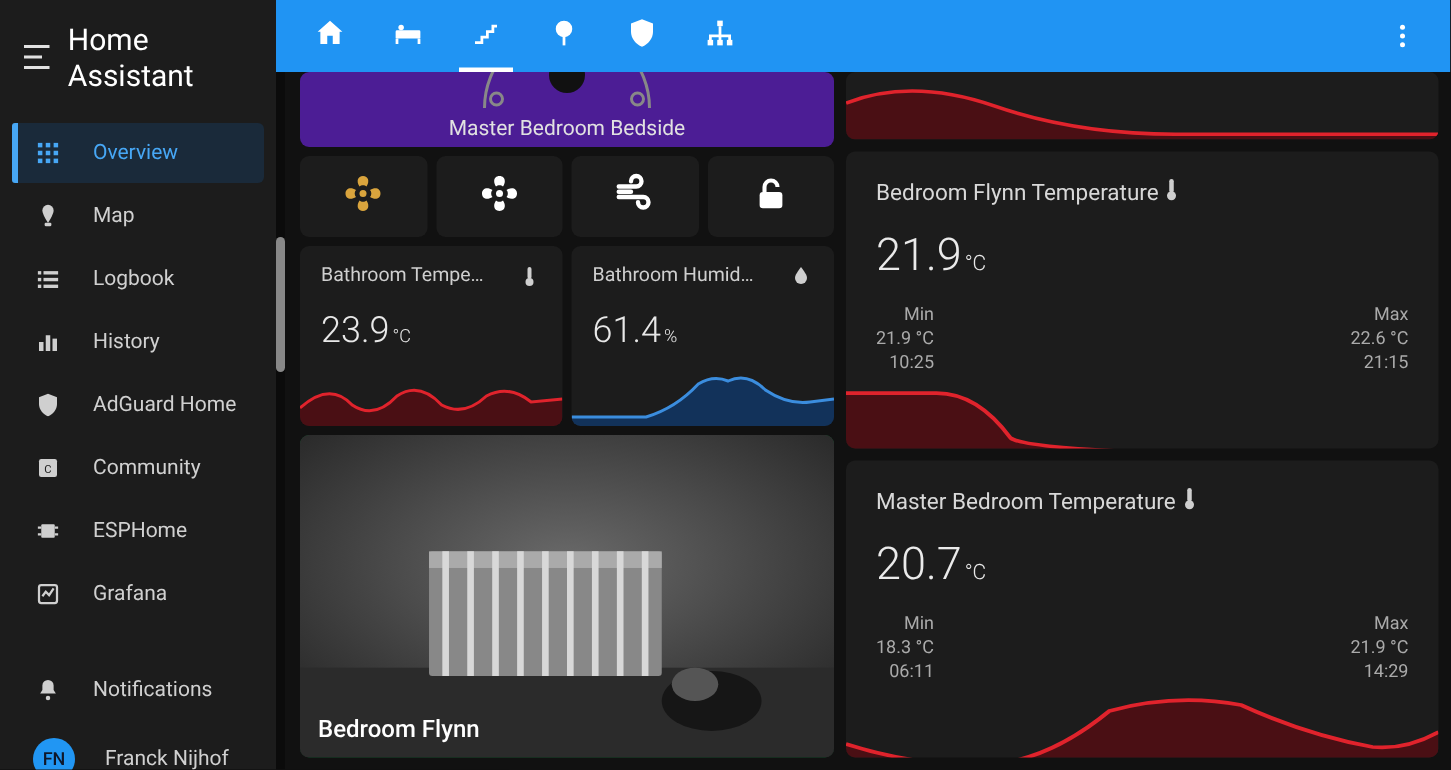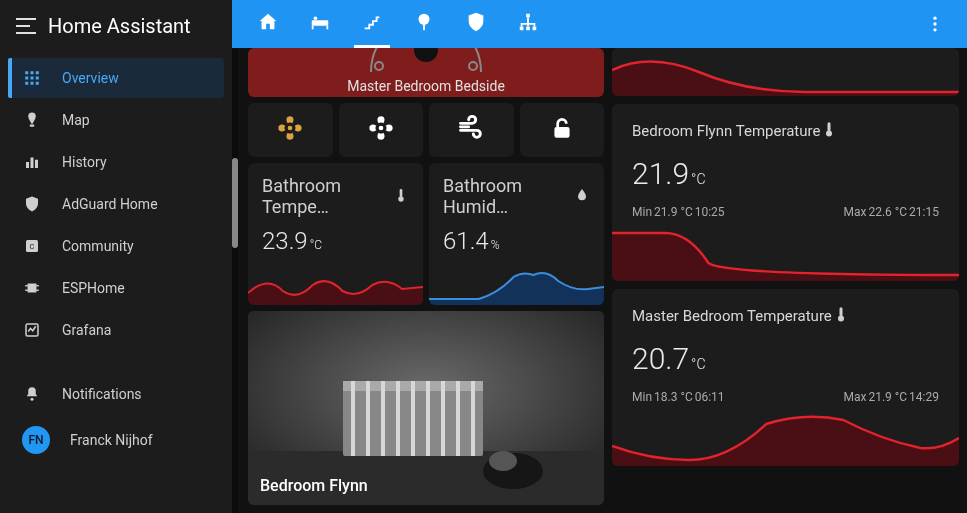--- a/index.html
+++ b/index.html
@@ -6,21 +6,21 @@
 body {
   font-family: -apple-system, BlinkMacSystemFont, "Segoe UI", Roboto, sans-serif;
   background: #111111;
   color: #e1e1e1;
   width: 967px;
   height: 513px;
   overflow: hidden;
   display: flex;
 }
 .sidebar {
-  width: 232px;
+  width: 184px;
   background: #1c1c1c;
   display: flex;
   flex-direction: column;
   flex-shrink: 0;
 }
 .sidebar-header {
   display: flex;
   align-items: center;
   padding: 14px 16px;
   gap: 12px;
@@ -142,21 +142,21 @@
   flex-direction: column;
   gap: 6px;
 }
 .col-right {
   flex: 1;
   display: flex;
   flex-direction: column;
   gap: 8px;
 }
 .card {
-  background: #7f1d1d;
+  background: #4c1d95;
   border-radius: 6px;
   overflow: hidden;
   position: relative;
 }
 .chart-top {
   height: 48px;
   background: #1c1c1c;
   position: relative;
 }
 .chart-top svg { width:100%; height:100%; }
@@ -194,22 +194,21 @@
 .sensor-card {
   flex: 1;
   background: #1c1c1c;
   border-radius: 6px;
   padding: 12px 14px 0 14px;
   overflow: hidden;
 }
 .sensor-head {
   display: flex;
   justify-content: space-between;
-  align-items: center;
-  font-size: 18px;
+  font-size: 13px;
   color: #cfcfcf;
   margin-bottom: 10px;
 }
 .sensor-val {
   font-size: 24px;
   font-weight: 300;
   color: #e8e8e8;
 }
 .sensor-val .unit {
   font-size: 12px;
@@ -238,21 +237,21 @@
   color: #eaeaea;
 }
 .big-val .unit { font-size: 14px; margin-left: 2px; }
 .minmax {
   display: flex;
   justify-content: space-between;
   font-size: 12px;
   color: #aaa;
   margin-top: 14px;
 }
-.minmax .mc { display:flex; flex-direction:row; gap:2px;text-align:right; }
+.minmax .mc { display:flex; flex-direction:column; gap:2px;text-align:right; }
 .minmax .mc.right { align-items: flex-end; }
 .big-chart {
   height: 56px;
   margin: 6px -20px 0 -20px;
 }
 .camera {
   background: #14532d;
   border-radius: 6px;
   position: relative;
   overflow: hidden;
@@ -298,20 +297,33 @@
       <span>Overview</span>
     </div>
     <div class="nav-item">
       <span class="nicon">
         <svg viewBox="0 0 24 24" width="18" height="18" fill="#cfcfcf">
             <path d="M12 2a5 5 0 00-5 5c0 3.5 5 11 5 11s5-7.5 5-11a5 5 0 00-5-5z"></path>
             <rect x="9" y="18" width="6" height="3" rx="1"></rect>
           </svg>
       </span>
       <span>Map</span>
+    </div>
+    <div class="nav-item">
+      <span class="nicon">
+        <svg viewBox="0 0 24 24" width="18" height="18" fill="#cfcfcf">
+            <rect x="3" y="5" width="3" height="3"></rect>
+            <rect x="8" y="5" width="13" height="3"></rect>
+            <rect x="3" y="11" width="3" height="3"></rect>
+            <rect x="8" y="11" width="13" height="3"></rect>
+            <rect x="3" y="17" width="3" height="3"></rect>
+            <rect x="8" y="17" width="13" height="3"></rect>
+          </svg>
+      </span>
+      <span>Logbook</span>
     </div>
     <div class="nav-item">
       <span class="nicon">
         <svg viewBox="0 0 24 24" width="18" height="18" fill="#cfcfcf">
             <rect x="4" y="12" width="4" height="8"></rect>
             <rect x="10" y="6" width="4" height="14"></rect>
             <rect x="16" y="9" width="4" height="11"></rect>
           </svg>
       </span>
       <span>History</span>

